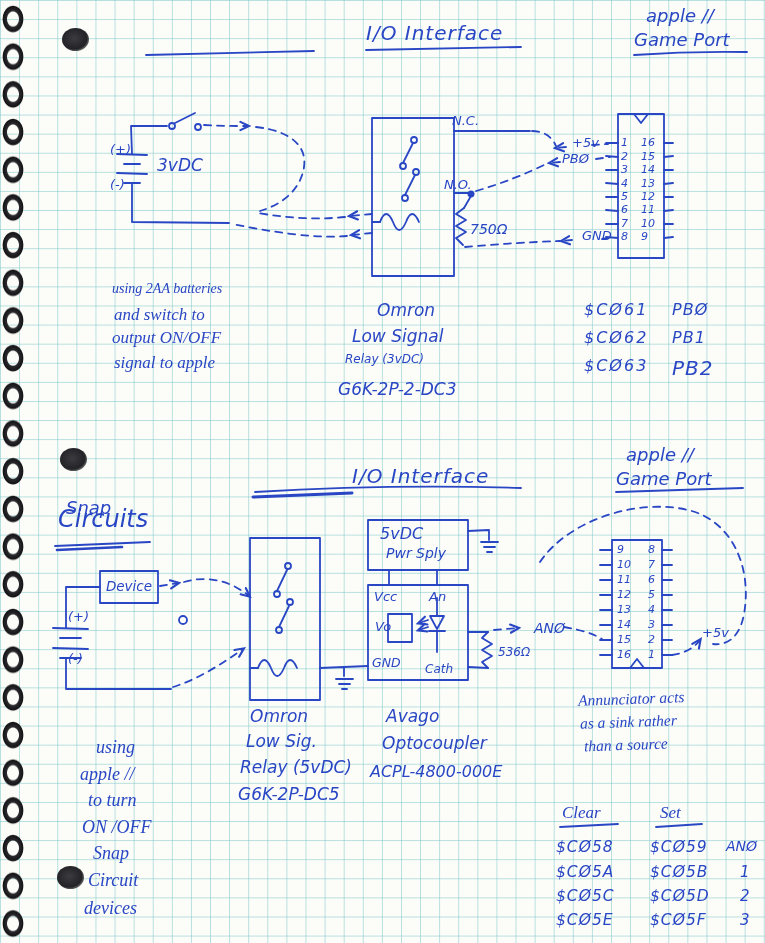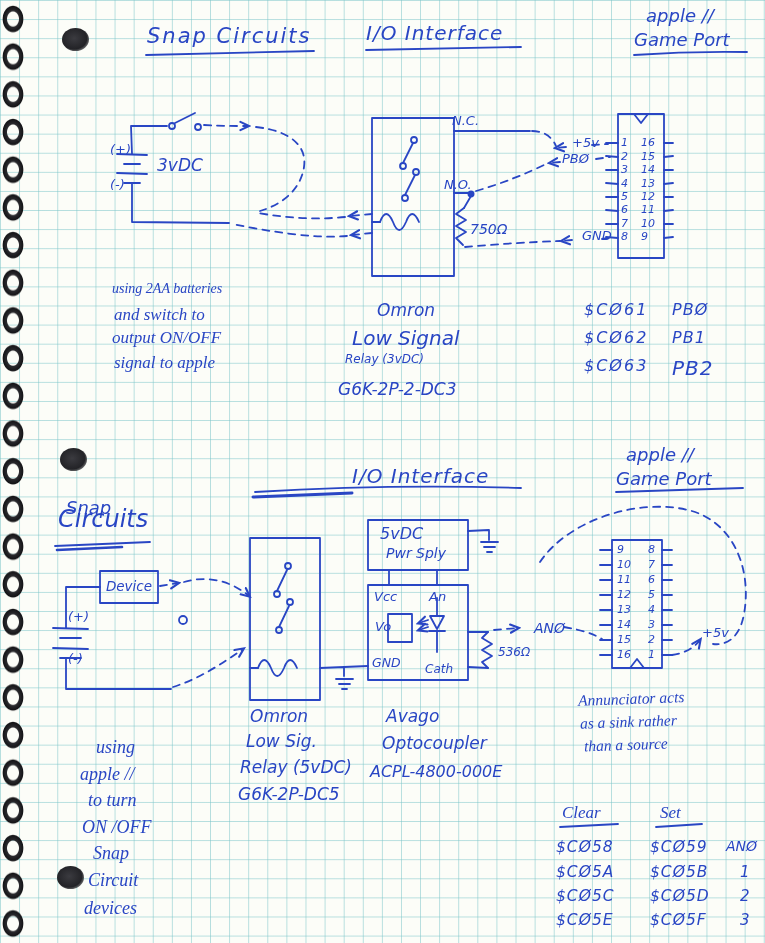--- a/index.html
+++ b/index.html
@@ -216,21 +216,20 @@
           <path d="M662,655 L672,655"></path>
       </g>
     </g>
   </svg>
 
   <div class="spirals"></div>
   <div class="hole" style="left:62px;top:28px"></div>
   <div class="hole" style="left:60px;top:448px"></div>
   <div class="hole" style="left:57px;top:866px"></div>
 
-  <div class="t" style="left:147px;top:24px;font-size:21px;letter-spacing:2px">Snap Circuits</div>
   <div class="t" style="left:366px;top:21px;font-size:20px;letter-spacing:1px">I/O Interface</div>
   <div class="t" style="left:646px;top:5px;font-size:18px">apple //</div>
   <div class="t" style="left:634px;top:29px;font-size:18px">Game Port</div>
 
   <div class="t" style="left:110px;top:142px;font-size:13px">(+)</div>
   <div class="t" style="left:157px;top:155px;font-size:17px">3vDC</div>
   <div class="t" style="left:110px;top:177px;font-size:13px">(-)</div>
 
   <div class="t" style="left:452px;top:113px;font-size:13px">N.C.</div>
   <div class="t" style="left:444px;top:177px;font-size:13px">N.O.</div>
@@ -255,21 +254,21 @@
   <div class="pin" style="left:641px;top:203px">11</div>
   <div class="pin" style="left:641px;top:217px">10</div>
   <div class="pin" style="left:641px;top:230px">9</div>
 
   <div class="c" style="left:112px;top:281px;font-size:14px">using 2AA batteries</div>
   <div class="c" style="left:114px;top:305px;font-size:17px">and switch to</div>
   <div class="c" style="left:112px;top:328px;font-size:17px">output ON/OFF</div>
   <div class="c" style="left:114px;top:353px;font-size:17px">signal to apple</div>
 
   <div class="t" style="left:377px;top:300px;font-size:17px">Omron</div>
-  <div class="t" style="left:352px;top:326px;font-size:20px">Low Signal</div>
+  <div class="t" style="left:352px;top:326px;font-size:17px">Low Signal</div>
   <div class="t" style="left:345px;top:352px;font-size:12px">Relay (3vDC)</div>
   <div class="t" style="left:338px;top:379px;font-size:17px">G6K-2P-2-DC3</div>
 
   <div class="t" style="left:584px;top:300px;font-size:16px;letter-spacing:2px">$CØ61</div>
   <div class="t" style="left:672px;top:300px;font-size:16px;letter-spacing:1px">PBØ</div>
   <div class="t" style="left:584px;top:328px;font-size:16px;letter-spacing:2px">$CØ62</div>
   <div class="t" style="left:672px;top:328px;font-size:16px;letter-spacing:1px">PB1</div>
   <div class="t" style="left:584px;top:356px;font-size:16px;letter-spacing:2px">$CØ63</div>
   <div class="t" style="left:672px;top:356px;font-size:20px;letter-spacing:1px">PB2</div>
 

